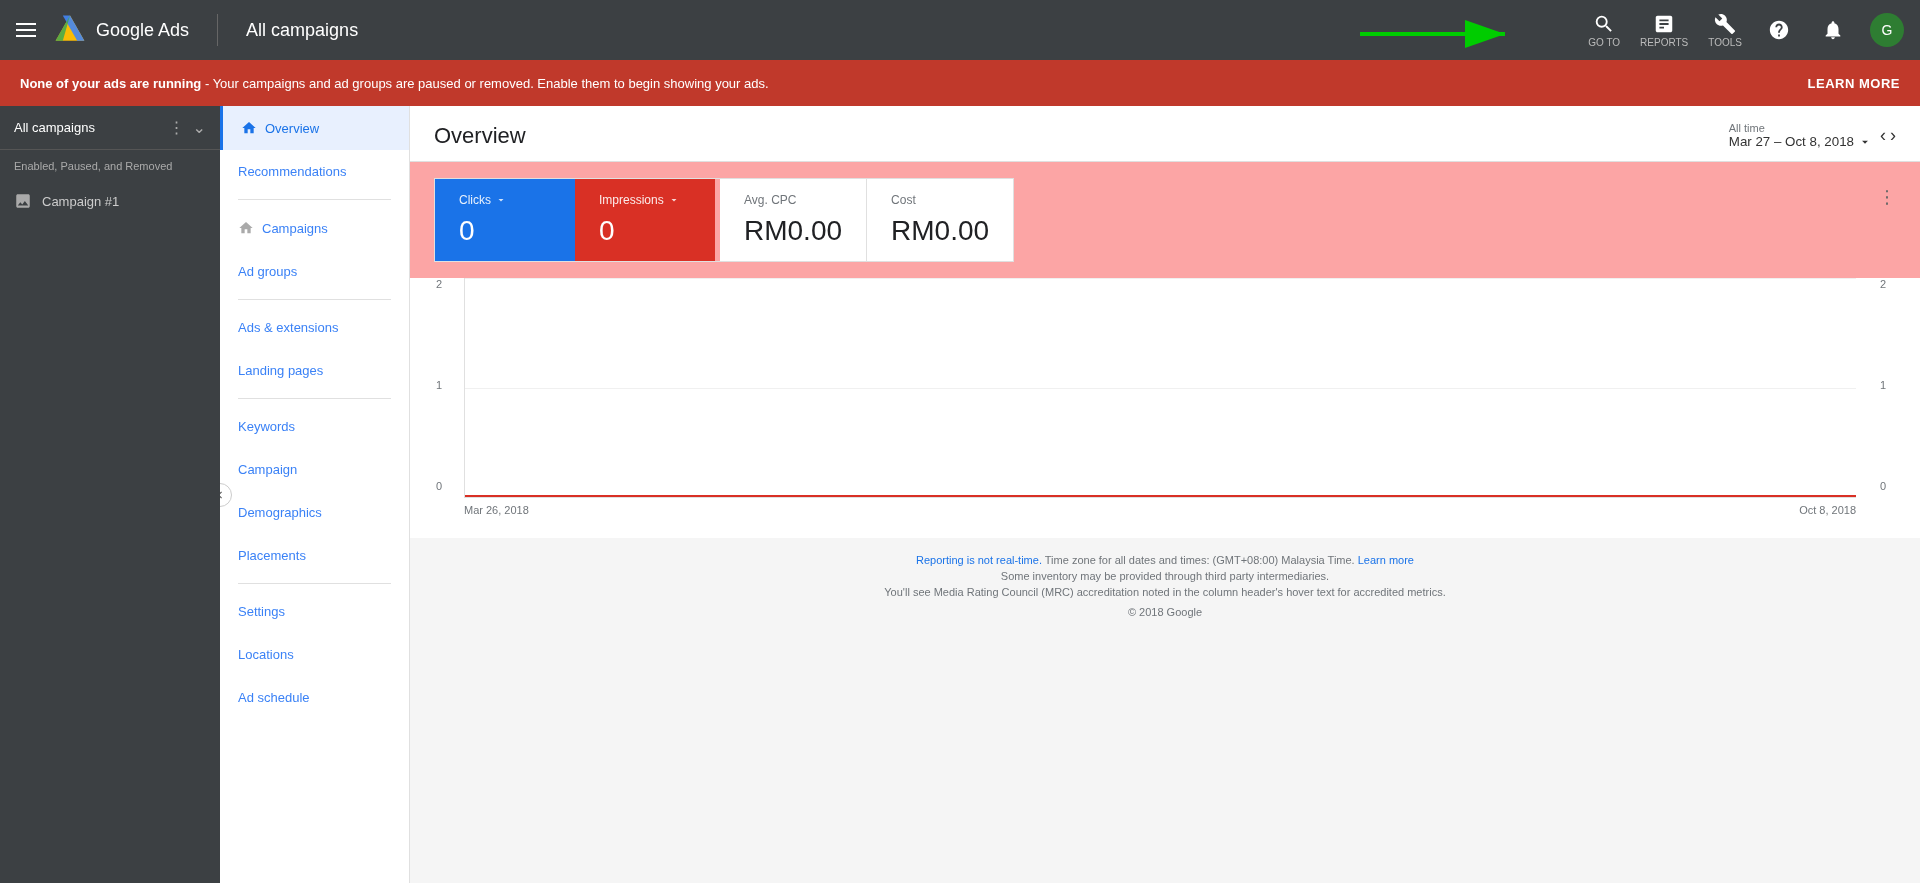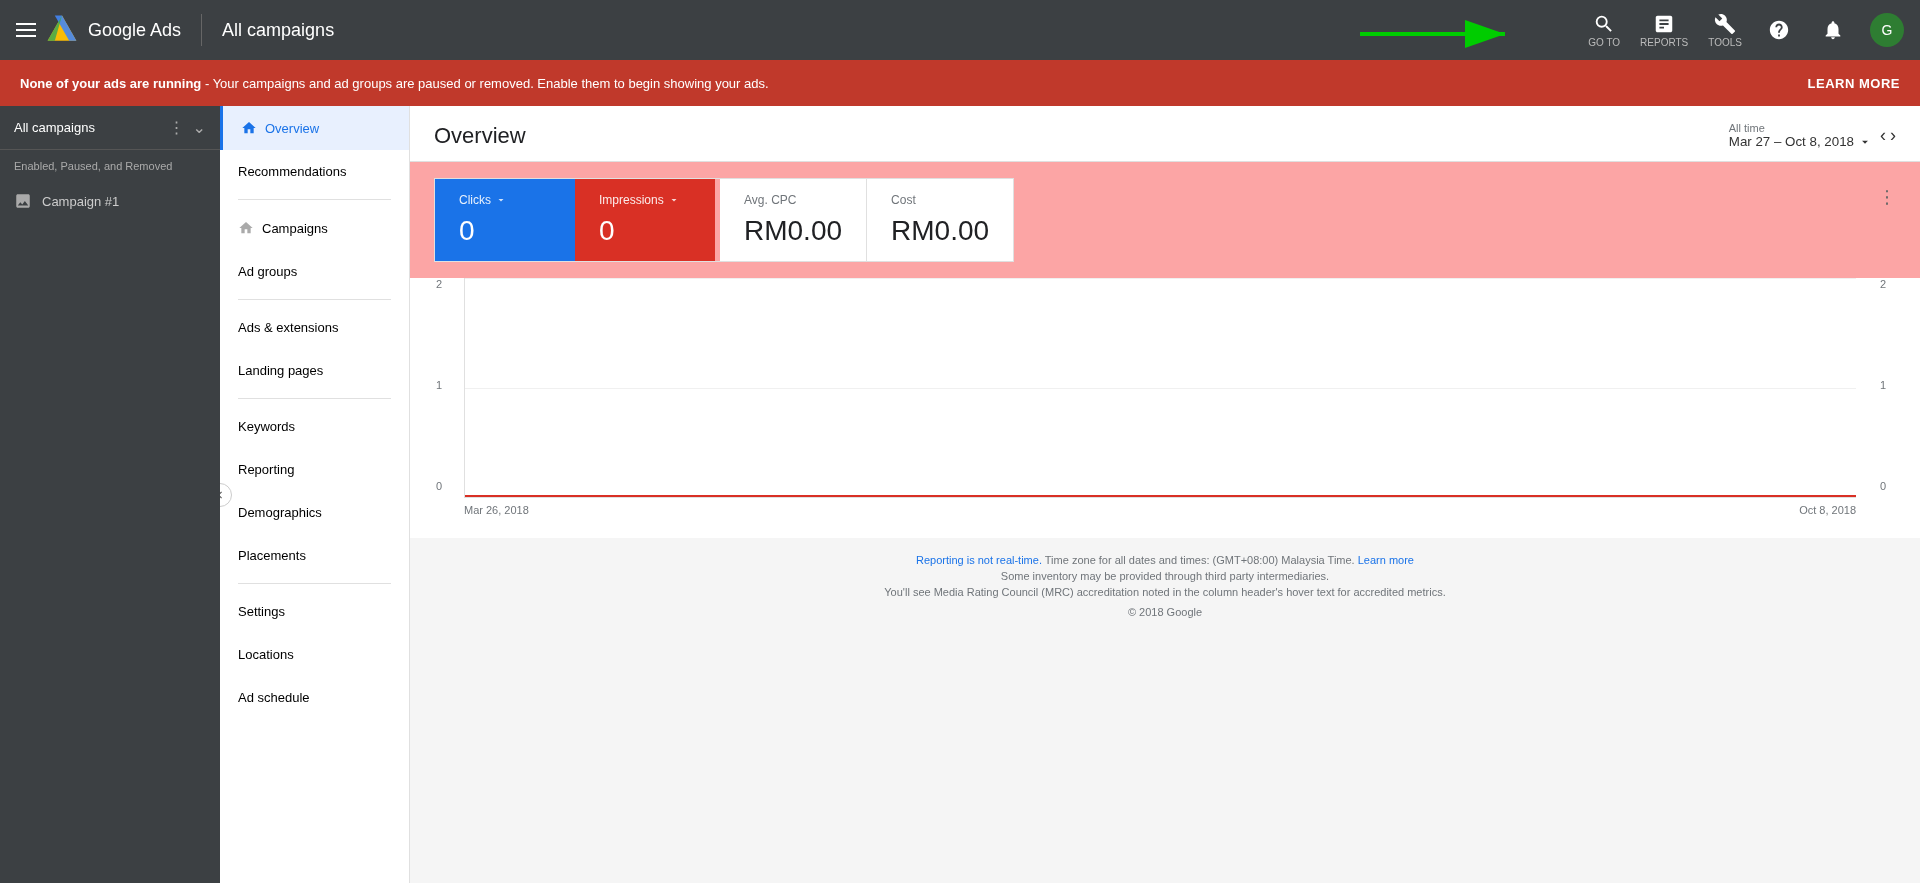--- a/index.html
+++ b/index.html
@@ -11,21 +11,21 @@
       align-items: center;
       background: #3c4043;
       height: 60px;
       padding: 0 16px;
       position: relative;
       z-index: 10;
     }
     .top-nav-left {
       display: flex;
       align-items: center;
-      gap: 8px;
+      gap: 16px;
       flex: 1;
     }
     .hamburger {
       display: flex; flex-direction: column; gap: 4px; cursor: pointer;
     }
     .hamburger span {
       display: block; width: 20px; height: 2px; background: #fff;
     }
     .google-ads-logo {
       display: flex; align-items: center; gap: 8px;
@@ -113,21 +113,21 @@
     
     .mid-nav {
       width: 190px;
       background: #fff;
       flex-shrink: 0;
       overflow-y: auto;
       border-right: 1px solid #e0e0e0;
       position: relative;
     }
     .mid-nav-item {
-      display: flex; align-items: center; padding: 14px 18px; cursor: pointer; font-size: 13px; color: #000000; gap: 8px; position: relative;
+      display: flex; align-items: center; padding: 14px 18px; cursor: pointer; font-size: 13px; color: #3b82f6; gap: 8px; position: relative;
     }
     .mid-nav-item.active { color: #1a73e8; font-weight: 500; background: #e8f0fe; border-left: 3px solid #1a73e8; }
     .mid-nav-item svg { width: 18px; height: 18px; flex-shrink: 0; }
     .mid-nav-divider { height: 1px; background: #e0e0e0; margin: 6px 18px; }
     .collapse-btn {
       position: absolute;
       left: -12px;
       top: 50%;
       transform: translateY(-50%);
       width: 24px; height: 24px; border-radius: 50%; background: #fff; border: 1px solid #ccc; cursor: pointer;
@@ -363,21 +363,21 @@
       <span>Ads &amp; extensions</span>
     </div>
     <div class="mid-nav-item">
       <span>Landing pages</span>
     </div>
     <div class="mid-nav-divider"></div>
     <div class="mid-nav-item">
       <span>Keywords</span>
     </div>
     <div class="mid-nav-item">
-      <span>Reporting</span>
+      <span>Campaign</span>
     </div>
     <div class="mid-nav-item">
       <span>Demographics</span>
     </div>
     <div class="mid-nav-item">
       <span>Placements</span>
     </div>
     <div class="mid-nav-divider"></div>
     <div class="mid-nav-item">
       <span>Settings</span>

